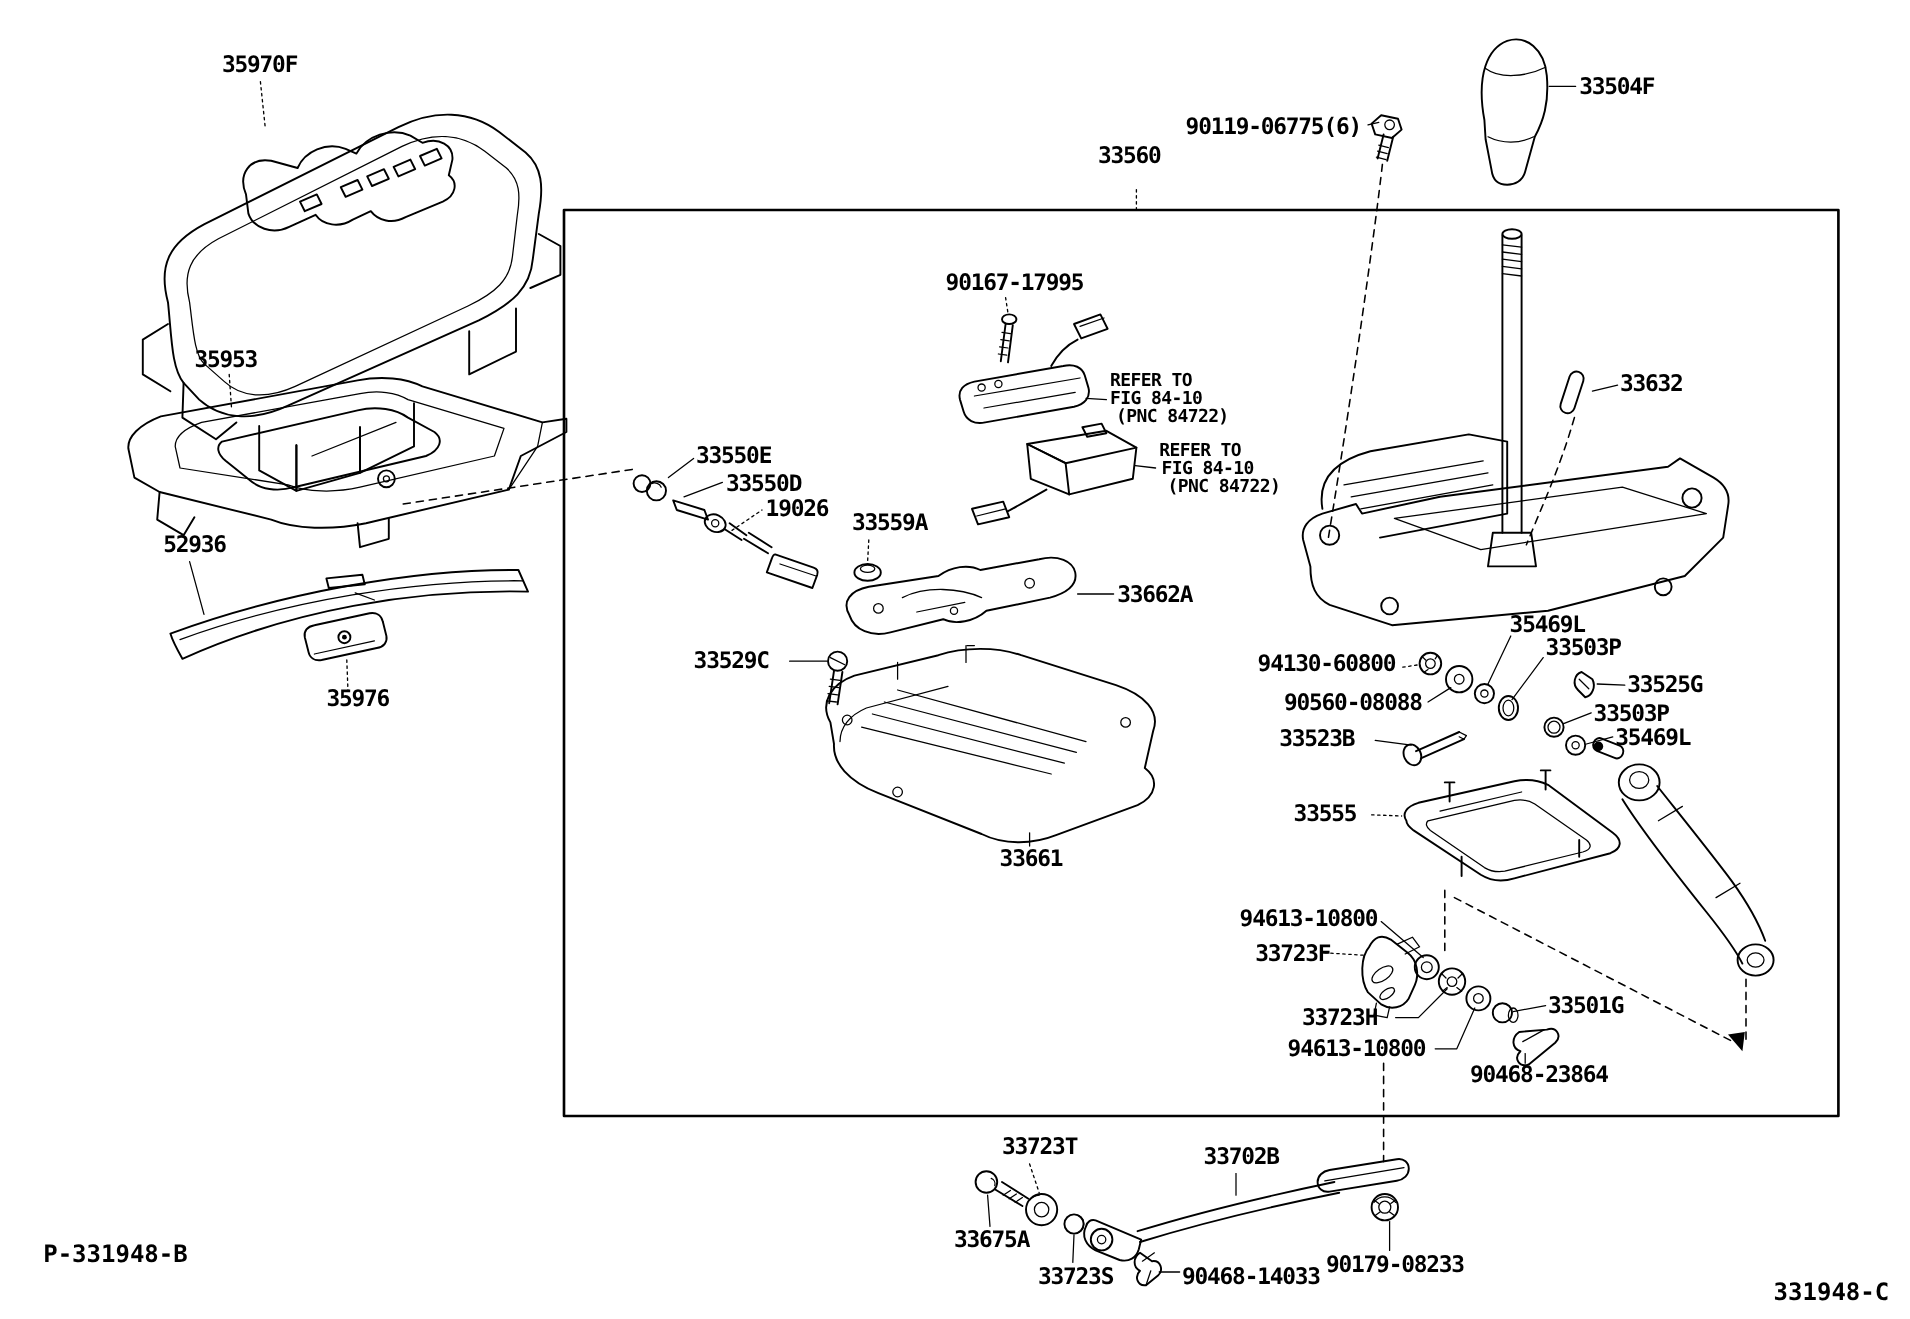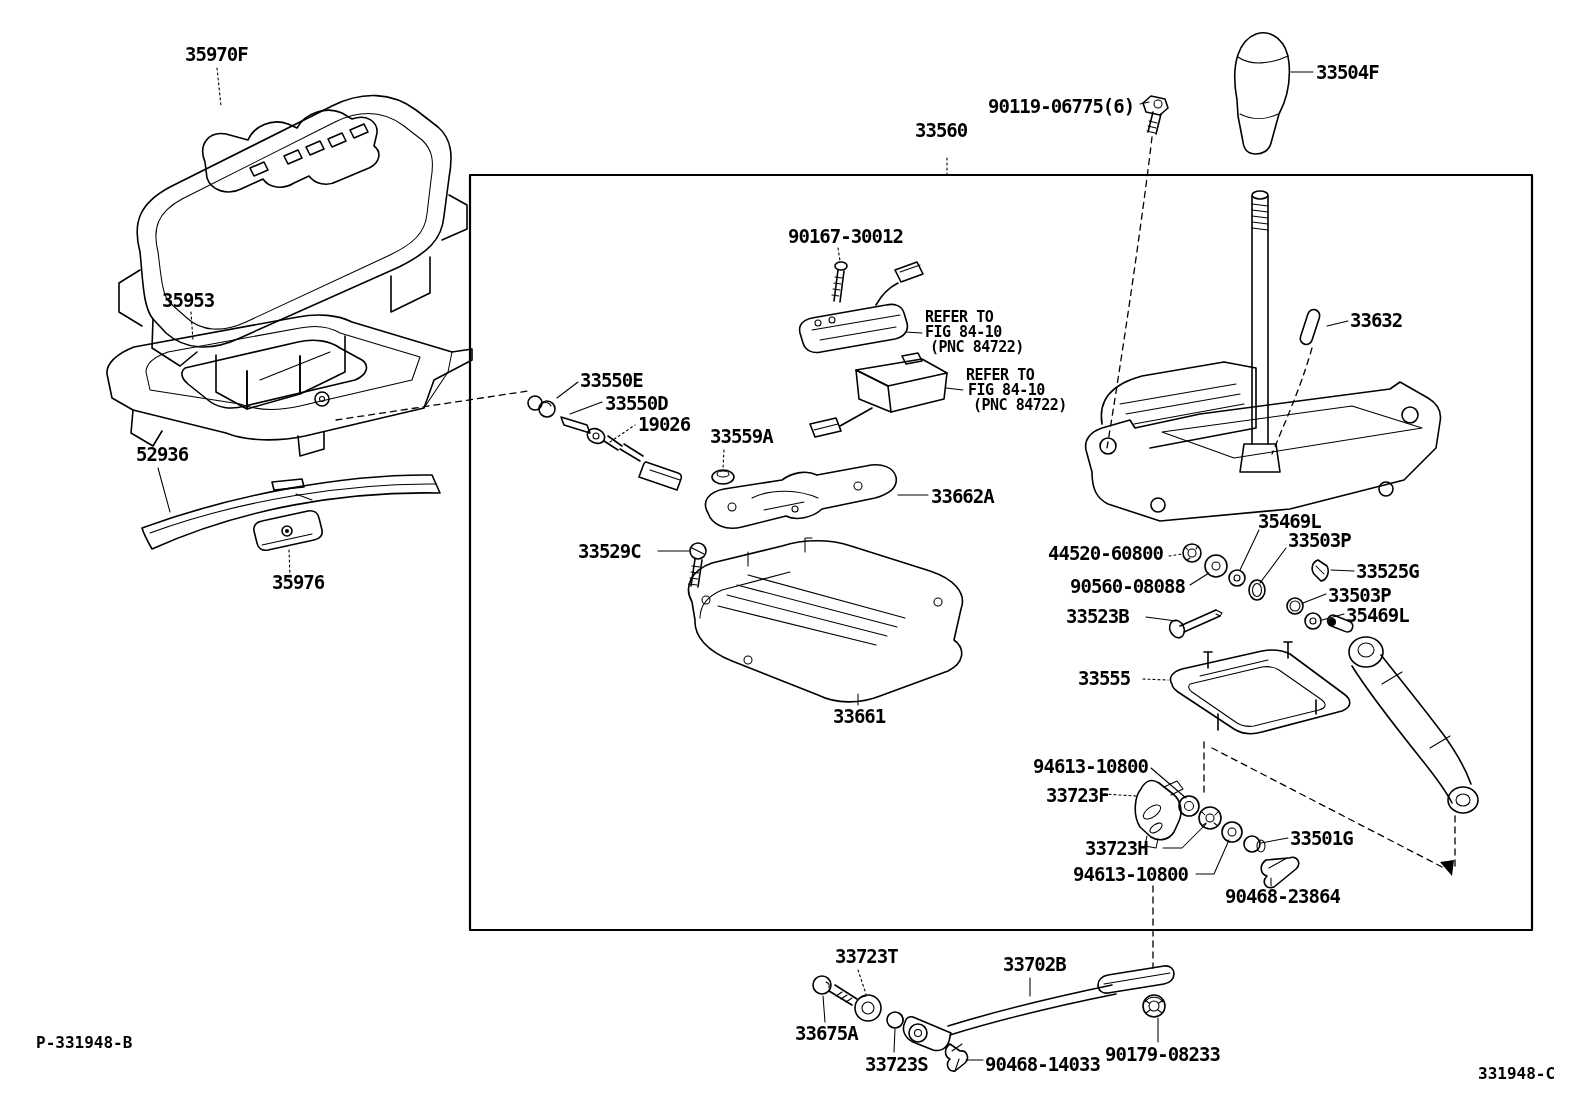--- a/index.html
+++ b/index.html
@@ -4,21 +4,21 @@
 <style>
   html,body{margin:0;padding:0;background:#ffffff;}
   body{width:1592px;height:1099px;overflow:hidden;
        font-family:"DejaVu Sans Mono","Liberation Mono",monospace;color:#000;}
   #diagram{position:relative;width:1592px;height:821px;background:#fff;}
   #art{position:absolute;left:0;top:0;}
   .plbl{position:absolute;font-weight:bold;font-size:19px;letter-spacing:-1px;
         line-height:20px;white-space:nowrap;}
   .slbl{position:absolute;font-weight:bold;font-size:15px;letter-spacing:-0.5px;
         line-height:15px;white-space:nowrap;}
-  .flbl{position:absolute;font-weight:bold;font-size:16px;letter-spacing:0;
+  .flbl{position:absolute;font-weight:bold;font-size:20px;letter-spacing:0;
         white-space:nowrap;}
   svg path,svg rect,svg circle,svg ellipse,svg line{
         stroke:#000;fill:none;stroke-width:1.6;stroke-linecap:round;stroke-linejoin:round;}
   svg .thin{stroke-width:1.05;}
   svg .dot{stroke-width:1.1;stroke-dasharray:2 3;}
   svg .dsh{stroke-width:1.3;stroke-dasharray:6 5;}
   svg .box{stroke-width:2.2;}
   svg .fill{fill:#000;stroke:none;}
 </style>
 </head>
@@ -355,21 +355,21 @@
       <path class="dsh" d="M1455,816 L1455,866"></path>
       <path class="fill" d="M1440,862 l12,14 2,-16 Z"></path>
       <path class="dsh" d="M1153,886 L1153,968"></path>
     </g>
   </svg>
 
   <div class="plbl" style="left:185px;top:44px">35970F</div>
   <div class="plbl" style="left:1316px;top:62px">33504F</div>
   <div class="plbl" style="left:988px;top:96px">90119-06775(6)</div>
   <div class="plbl" style="left:915px;top:120px">33560</div>
-  <div class="plbl" style="left:788px;top:226px">90167-30012</div>
+  <div class="plbl" style="left:788px;top:226px">90167-17995</div>
 
   <div class="slbl" style="left:925px;top:310px">REFER TO</div>
   <div class="slbl" style="left:925px;top:325px">FIG 84-10</div>
   <div class="slbl" style="left:930px;top:340px">(PNC 84722)</div>
   <div class="slbl" style="left:966px;top:368px">REFER TO</div>
   <div class="slbl" style="left:968px;top:383px">FIG 84-10</div>
   <div class="slbl" style="left:973px;top:398px">(PNC 84722)</div>
 
   <div class="plbl" style="left:162px;top:290px">35953</div>
   <div class="plbl" style="left:580px;top:370px">33550E</div>
@@ -377,21 +377,21 @@
   <div class="plbl" style="left:638px;top:414px">19026</div>
   <div class="plbl" style="left:710px;top:426px">33559A</div>
   <div class="plbl" style="left:931px;top:486px">33662A</div>
   <div class="plbl" style="left:136px;top:444px">52936</div>
   <div class="plbl" style="left:578px;top:541px">33529C</div>
   <div class="plbl" style="left:272px;top:572px">35976</div>
   <div class="plbl" style="left:1350px;top:310px">33632</div>
 
   <div class="plbl" style="left:1258px;top:511px">35469L</div>
   <div class="plbl" style="left:1288px;top:530px">33503P</div>
-  <div class="plbl" style="left:1048px;top:543px">44520-60800</div>
+  <div class="plbl" style="left:1048px;top:543px">94130-60800</div>
   <div class="plbl" style="left:1356px;top:561px">33525G</div>
   <div class="plbl" style="left:1070px;top:576px">90560-08088</div>
   <div class="plbl" style="left:1328px;top:585px">33503P</div>
   <div class="plbl" style="left:1066px;top:606px">33523B</div>
   <div class="plbl" style="left:1346px;top:605px">35469L</div>
   <div class="plbl" style="left:1078px;top:668px">33555</div>
   <div class="plbl" style="left:833px;top:706px">33661</div>
 
   <div class="plbl" style="left:1033px;top:756px">94613-10800</div>
   <div class="plbl" style="left:1046px;top:785px">33723F</div>

